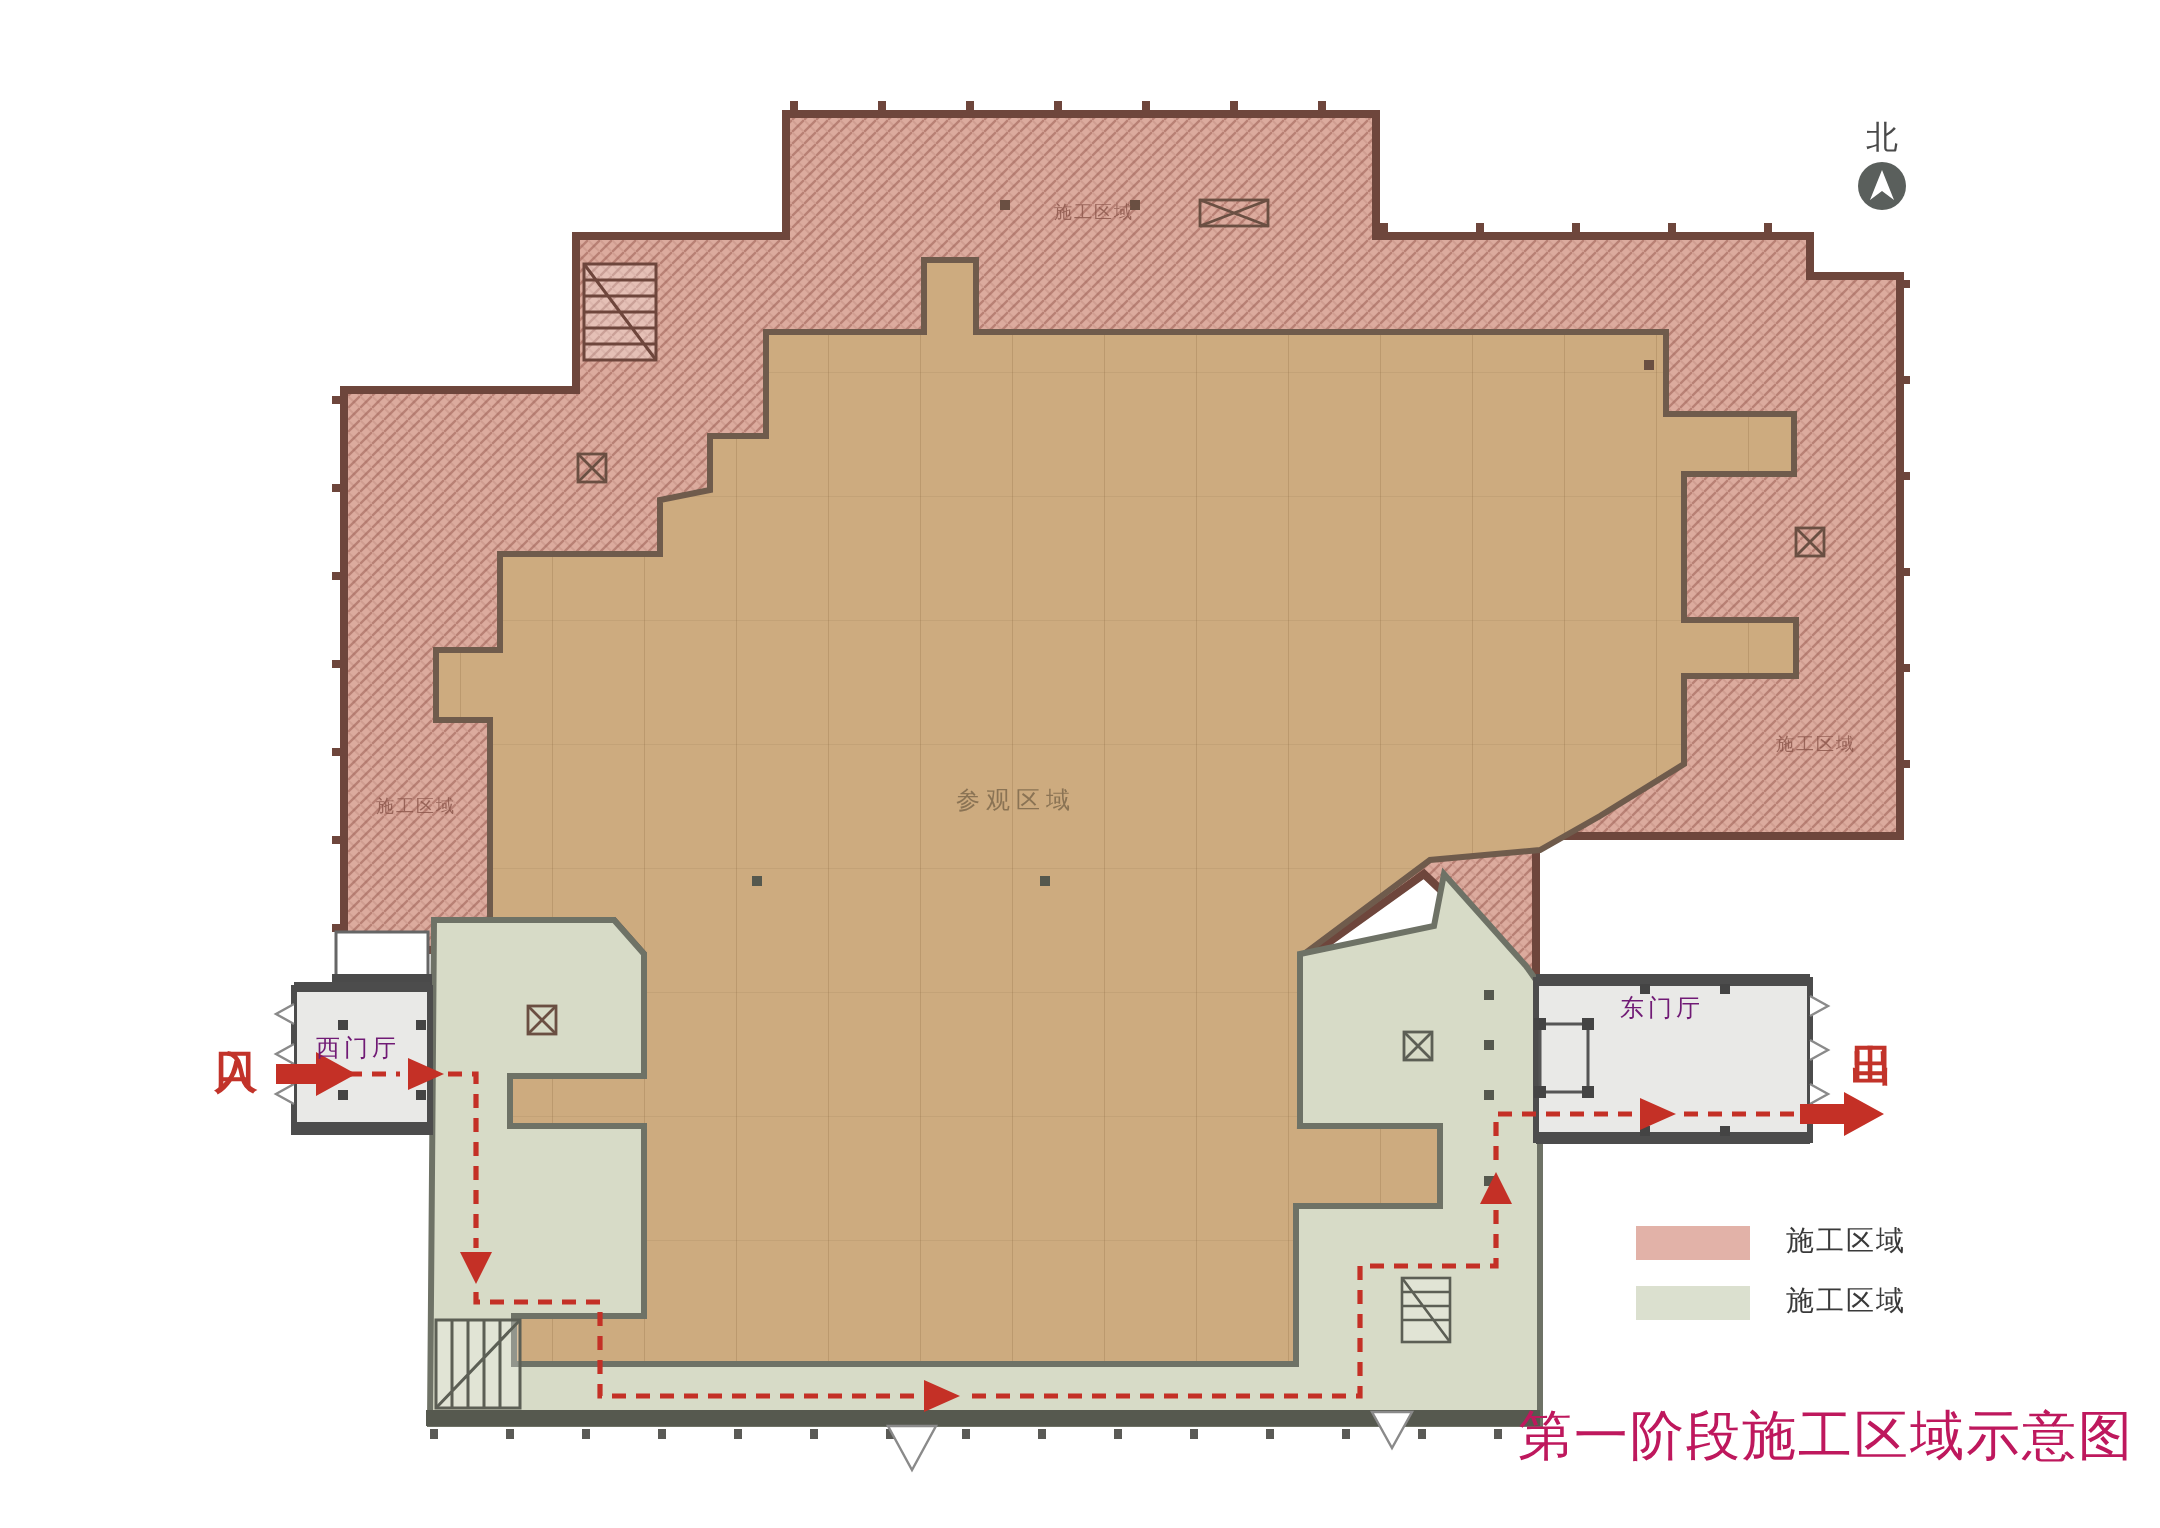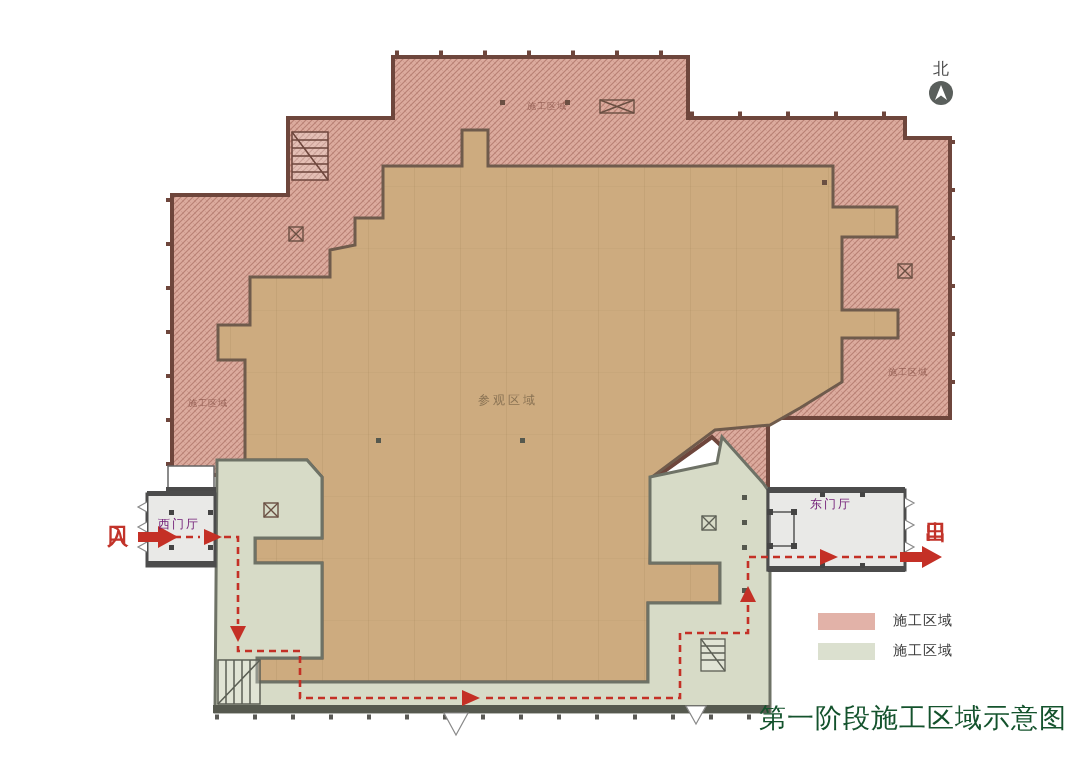--- a/index.html
+++ b/index.html
@@ -15,21 +15,21 @@
   .gate-lbl{font-size:21px;color:#c2332a;font-weight:bold;line-height:1.05;
     writing-mode:vertical-rl;text-orientation:upright;letter-spacing:2px;}
   .north-lbl{font-size:16px;color:#4a4a4a;}
   .compass{position:absolute;width:24px;height:24px;border-radius:50%;background:#5a5f5c;}
   .compass svg{position:absolute;left:0;top:0;}
   .legend{position:absolute;left:818px;top:612px;}
   .legend-row{display:flex;align-items:center;margin-bottom:12px;height:18px;}
   .legend-swatch{width:57px;height:17px;margin-right:18px;}
   .legend-label{font-size:14px;color:#3a3a3a;letter-spacing:1px;}
   .title{position:absolute;left:758px;top:700px;width:310px;text-align:center;
-    font-size:27px;color:#14532d;font-weight:500;letter-spacing:1px;}
+    font-size:27px;color:#be185d;font-weight:500;letter-spacing:1px;}
 </style>
 </head>
 <body>
 
 <div id="stage">
 
   <svg id="plan-svg" width="1080" height="764" viewBox="0 0 1080 764">
     <defs>
       <pattern id="hatch" width="6" height="6" patternUnits="userSpaceOnUse">
         <rect width="6" height="6" fill="#dcab9e"></rect>

